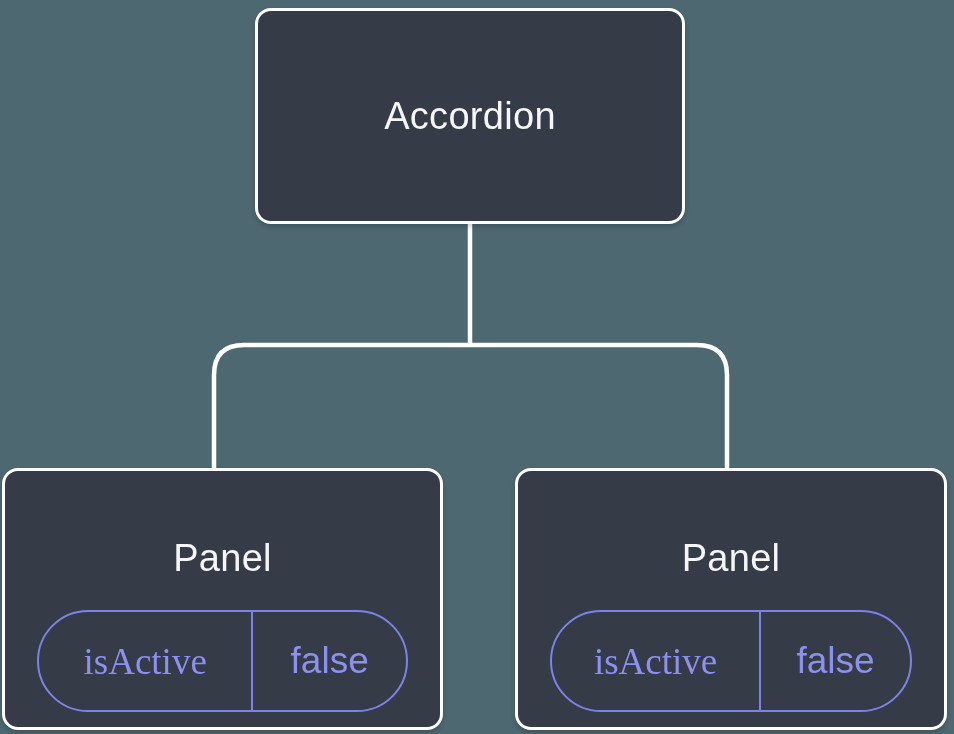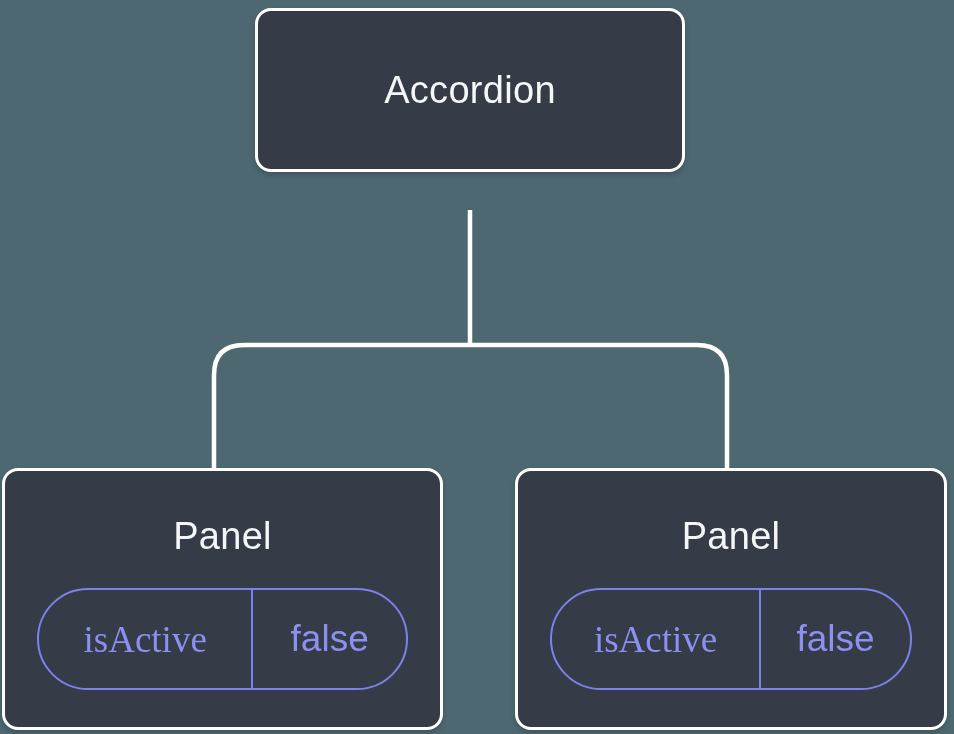--- a/index.html
+++ b/index.html
@@ -25,34 +25,34 @@
   .node{
     position:absolute;
     background:var(--node-fill);
     border:3px solid var(--node-border);
     border-radius:16px;
     box-shadow:0 3px 5px rgba(0,0,0,0.18);
     z-index:1;
     color:var(--node-text);
   }
   .node-root{
-    left:255px;top:8px;width:430px;height:164px;
+    left:255px;top:8px;width:430px;height:216px;
     display:flex;align-items:center;justify-content:center;
   }
   .node-title{
     font-size:38px;
     font-weight:500;
     letter-spacing:0.3px;
     color:var(--node-text);
   }
   .node-child{display:flex;flex-direction:column;}
   .node-child-1{left:2px;top:468px;width:441px;height:262px;}
   .node-child-2{left:515px;top:468px;width:432px;height:262px;}
   .node-child .node-title{
-    margin-top:42px;
+    margin-top:64px;
     line-height:46px;
     text-align:center;
   }
   .prop-pill{
     margin:29px 32px 0 32px;
     height:102px;
     border:2.5px solid var(--accent-border);
     border-radius:52px;
     display:flex;
     align-items:stretch;

